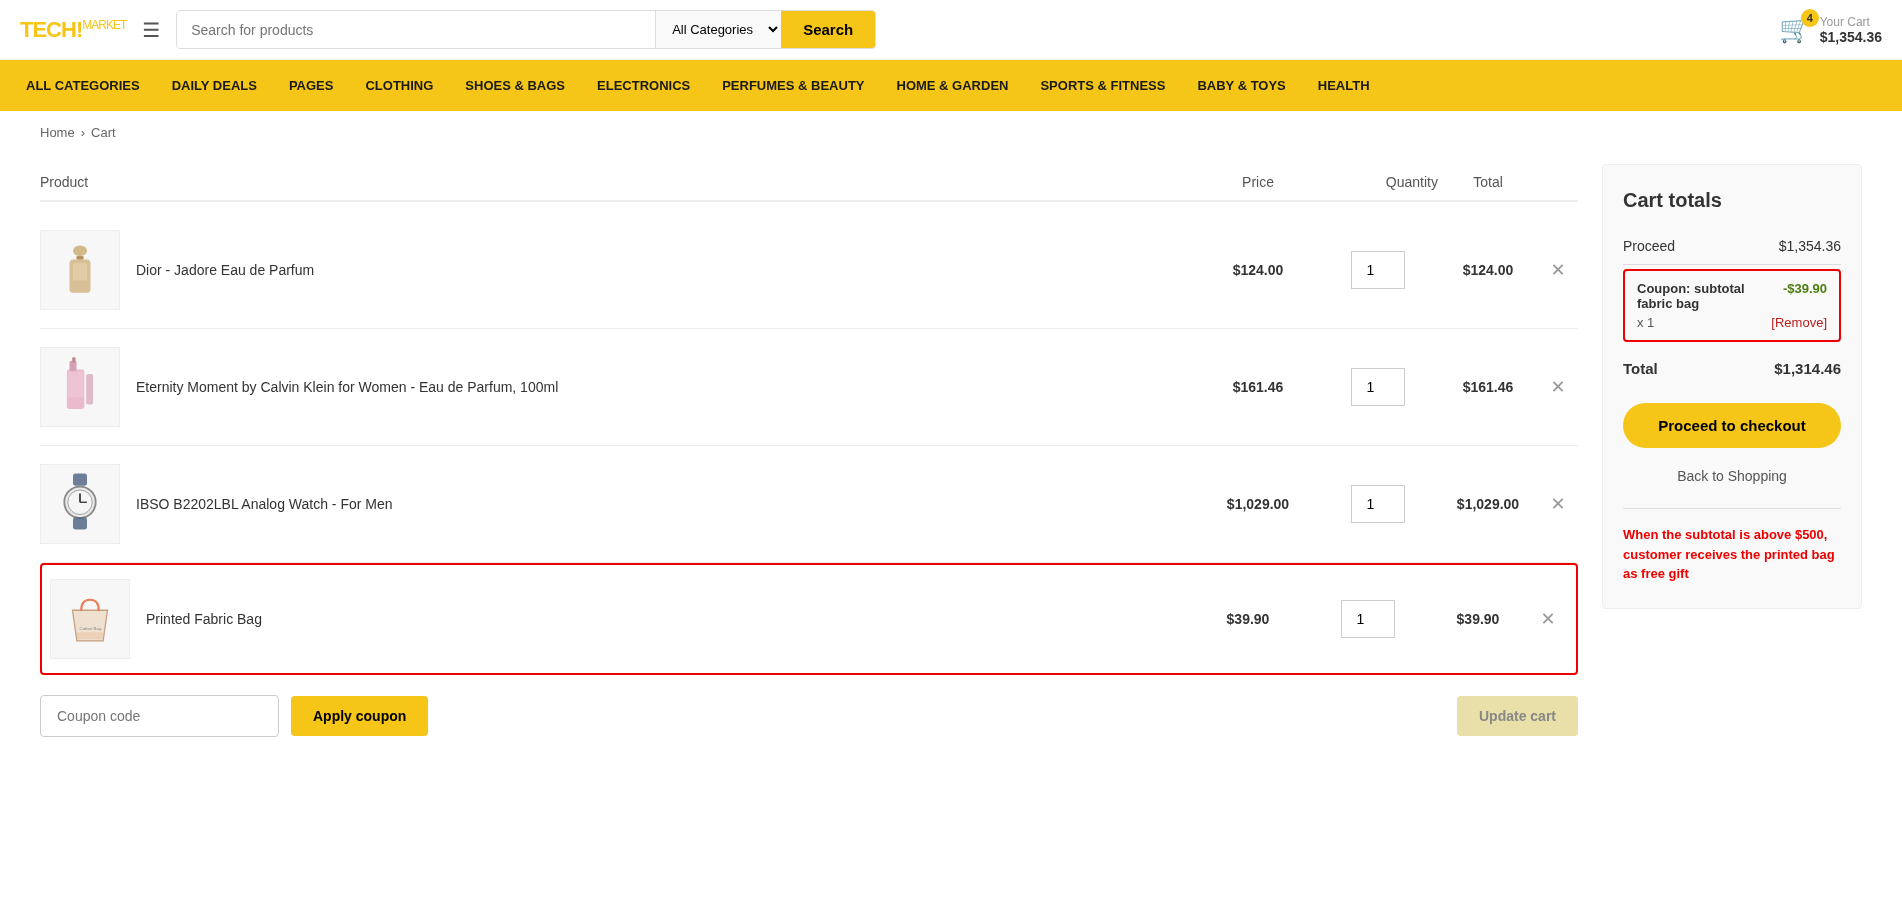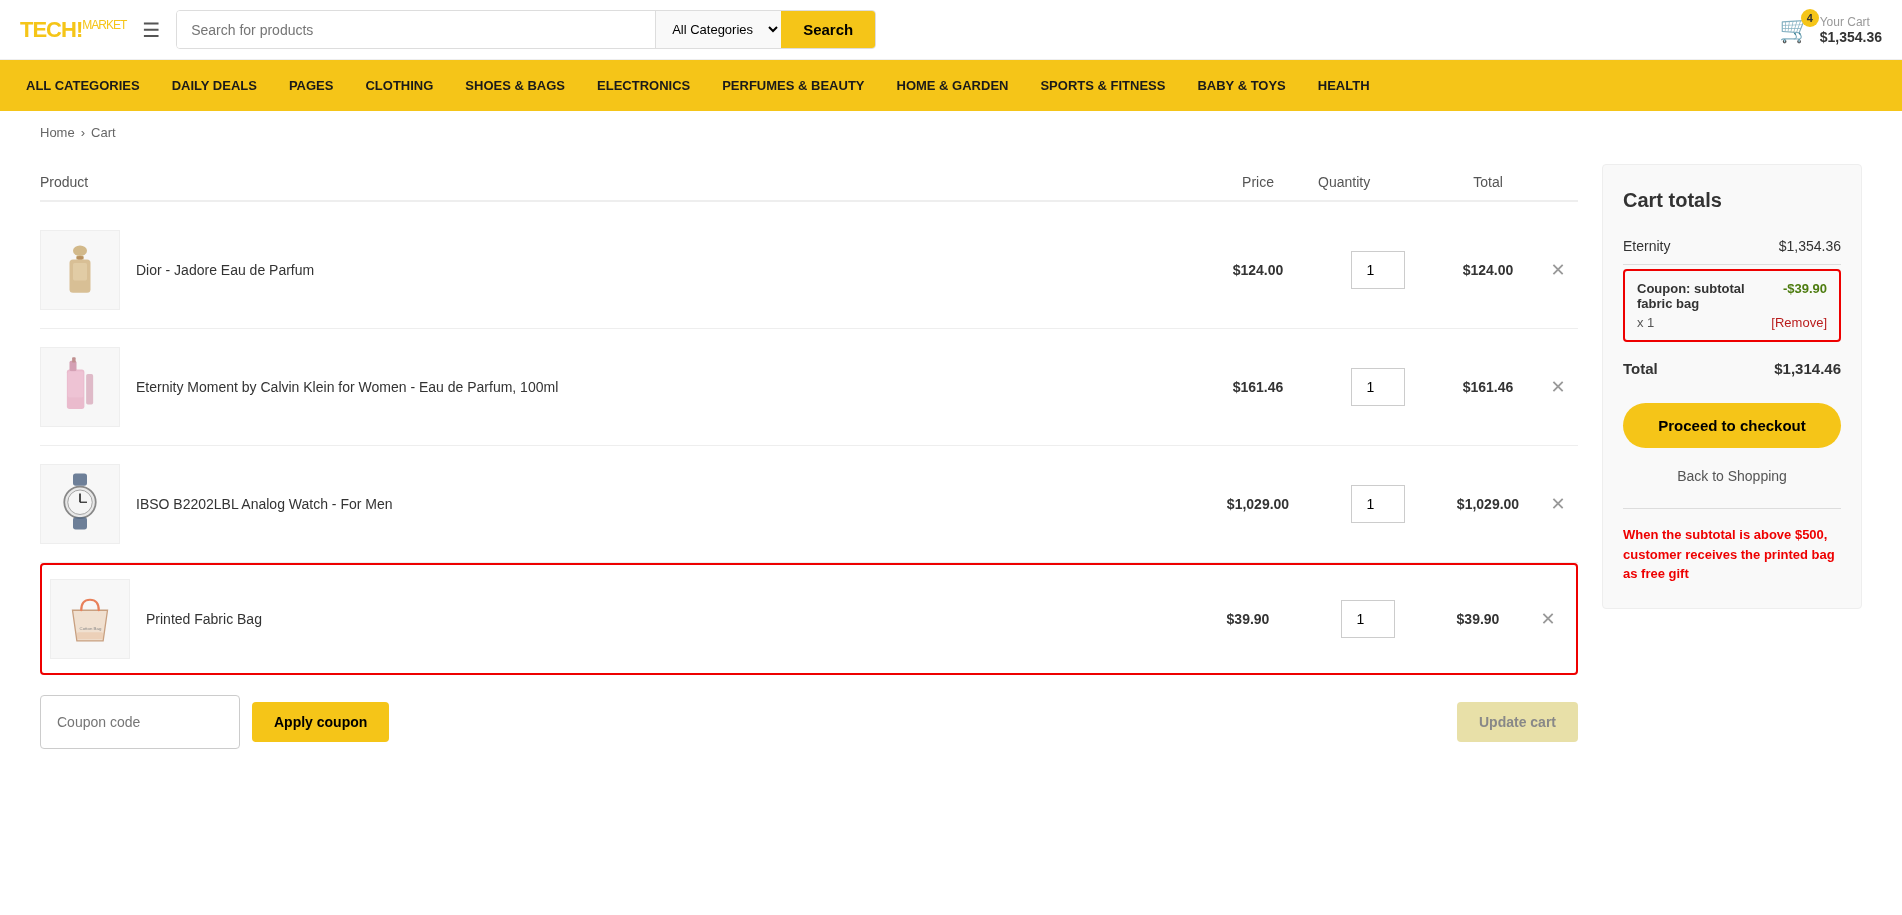--- a/index.html
+++ b/index.html
@@ -31,39 +31,39 @@
     .breadcrumb a { color: #666; text-decoration: none; }
 
     
     .main { display: flex; gap: 24px; padding: 10px 40px 30px; }
     .cart-table { flex: 1; }
 
     
     .table-header { display: grid; grid-template-columns: 1fr 120px 120px 100px 40px; padding: 10px 0; border-bottom: 2px solid #eee; margin-bottom: 10px; color: #555; font-size: 14px; }
     .table-header .col-product { }
     .table-header .col-price { text-align: center; }
-    .table-header .col-qty { text-align: left; }
+    .table-header .col-qty { text-align: right; }
     .table-header .col-total { text-align: center; }
 
     
     .cart-row { display: grid; grid-template-columns: 1fr 120px 120px 100px 40px; align-items: center; padding: 18px 0; border-bottom: 1px solid #eee; }
     .cart-row.highlighted { border: 2px solid #e00; border-radius: 4px; padding: 14px 8px; }
     .product-cell { display: flex; align-items: center; gap: 16px; }
     .product-img { width: 80px; height: 80px; background: #f7f7f7; display: flex; align-items: center; justify-content: center; border: 1px solid #eee; overflow: hidden; }
     .product-img svg { width: 60px; height: 70px; }
     .product-name { font-size: 14px; color: #333; }
     .price-cell { text-align: center; font-weight: 600; }
     .qty-cell { text-align: center; }
     .qty-input { width: 54px; height: 38px; border: 1px solid #ccc; text-align: center; font-size: 14px; }
     .total-cell { text-align: center; font-weight: 600; }
     .remove-cell { text-align: center; color: #999; cursor: pointer; font-size: 18px; }
 
     
     .coupon-row { display: flex; gap: 12px; align-items: center; padding: 20px 0; }
-    .coupon-input { border: 1px solid #ccc; border-radius: 4px; padding: 18px 16px; font-size: 14px; width: 200px; color: #4c1d95; }
+    .coupon-input { border: 1px solid #ccc; border-radius: 4px; padding: 12px 16px; font-size: 14px; width: 239px; color: #4c1d95; }
     .apply-btn { background: #f5c518; border: none; padding: 12px 22px; font-size: 14px; font-weight: 700; cursor: pointer; border-radius: 4px; }
     .update-btn { margin-left: auto; background: #e8e0a8; border: none; padding: 12px 22px; font-size: 14px; font-weight: 600; cursor: pointer; border-radius: 4px; color: #888; }
 
     
     .cart-totals { width: 240px; min-width: 260px; background: #f9f9f9; border: 1px solid #eee; border-radius: 4px; padding: 24px 20px; height: fit-content; }
     .totals-title { font-size: 20px; font-weight: 700; margin-bottom: 16px; }
     .totals-row { display: flex; justify-content: space-between; align-items: center; padding: 10px 0; border-bottom: 1px solid #ddd; font-size: 14px; }
     .totals-row.total-row { border-bottom: none; font-weight: 700; font-size: 15px; padding-top: 14px; }
     .coupon-box { border: 2px solid #e00; border-radius: 4px; padding: 10px 12px; margin: 4px 0; font-size: 13px; }
     .coupon-box-top { display: flex; justify-content: space-between; margin-bottom: 4px; }
@@ -224,21 +224,21 @@
       <input type="text" class="coupon-input" placeholder="Coupon code" style="">
       <button class="apply-btn">Apply coupon</button>
       <button class="update-btn">Update cart</button>
     </div>
   </div>
 
   <div class="cart-totals">
     <div class="totals-title">Cart totals</div>
 
     <div class="totals-row">
-      <span>Eternity</span>
+      <span>Proceed</span>
       <span>$1,354.36</span>
     </div>
 
     
     <div class="coupon-box">
       <div class="coupon-box-top">
         <span class="coupon-discount">Coupon: subtotal fabric bag</span>
         <span class="coupon-amount">-$39.90</span>
       </div>
       <div class="coupon-box-bottom">

